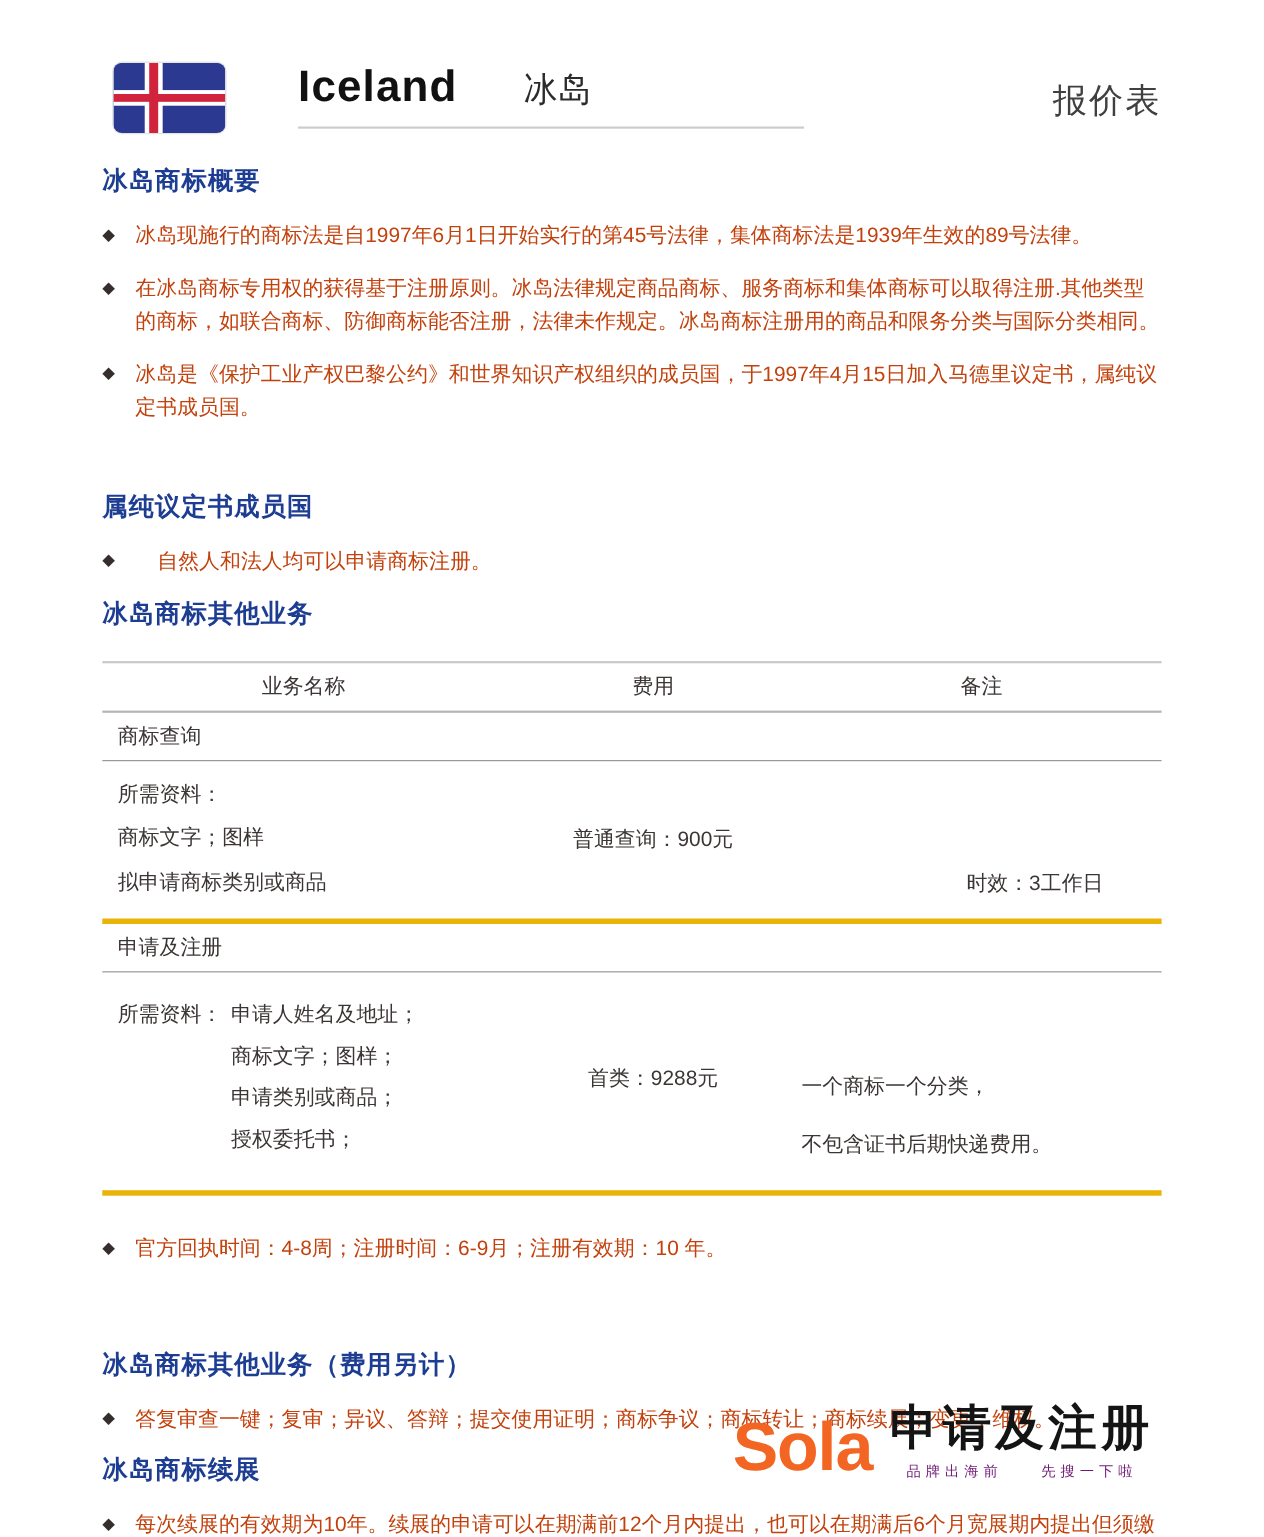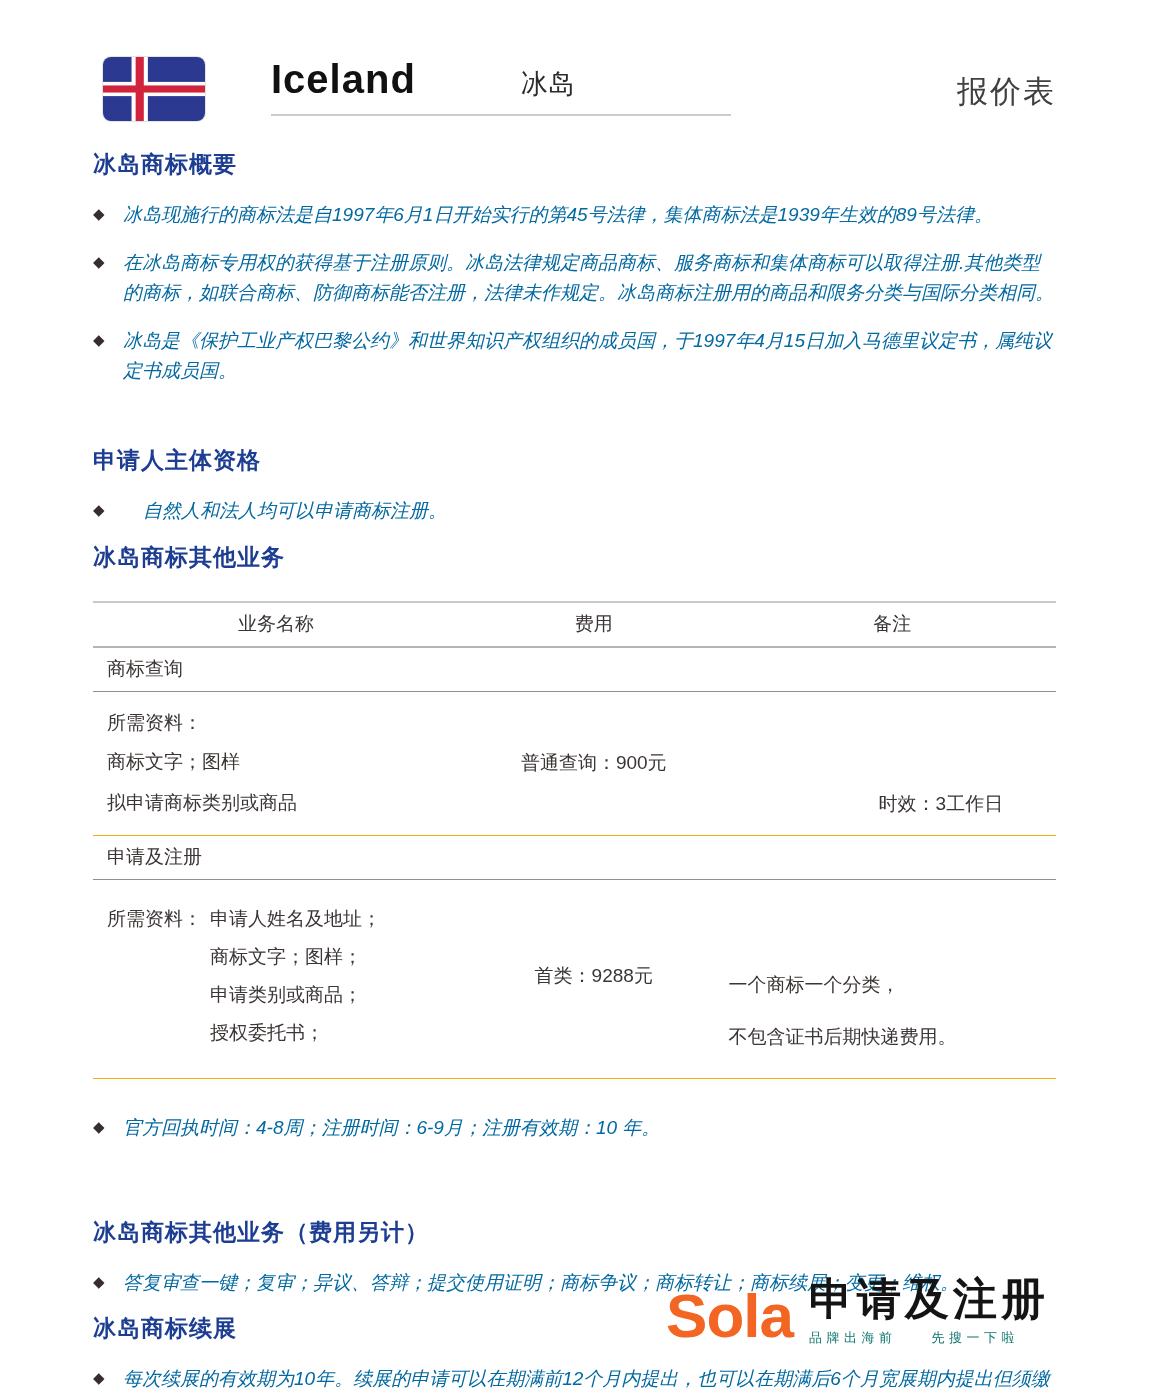--- a/index.html
+++ b/index.html
@@ -39,22 +39,22 @@
     display: flex;
     align-items: baseline;
   }
   .country-en {
     font-size: 40px;
     font-weight: 800;
     letter-spacing: 1px;
     color: #111111;
   }
   .country-cn {
-    margin-left: 105px;
-    font-size: 27px;
+    margin-left: 60px;
+    font-size: 31px;
     color: #2b2b2b;
   }
   .doc-type {
     margin-left: auto;
     margin-top: 14px;
     font-size: 31px;
     color: #404040;
     letter-spacing: 2px;
   }
 
@@ -80,40 +80,40 @@
   }
   .bullet:last-child { margin-bottom: 0; }
   .bullet .marker {
     flex: 0 0 auto;
     width: 16px;
     margin-right: 14px;
     font-size: 15px;
     line-height: 1.9;
     color: #352e2c;
   }
-  .bullet .txt { color: #0369a1; font-style: italic; }
+  .bullet .txt { color: #c2410c; }
   .bullet .txt.indent-more { margin-left: 20px; }
 
   
   .fee-table {
     margin-top: 28px;
     border-top: 2px solid #c9c9c9;
     font-size: 19px;
   }
   .grid3 { display: grid; grid-template-columns: 38% 28% 34%; }
   .t-head {
     border-bottom: 2px solid #b5b5b5;
     padding: 8px 0 9px 0;
   }
   .t-head .hcell { text-align: center; color: #3b3534; }
   .t-group {
     border-bottom: 1px solid #8f8f8f;
     padding: 8px 0 9px 14px;
   }
-  .t-row { border-bottom: 1px solid #eab308; }
+  .t-row { border-bottom: 5px solid #eab308; }
   .t-row .cell { padding: 16px 0; }
   .cell.c-materials-1 { padding-left: 14px; }
   .c-materials-1 .label { line-height: 1.6; }
   .c-materials-1 .m-line {
     text-align: left;
     line-height: 1.72;
     margin-top: 8px;
   }
   .cell.c-materials-2 {
     padding-left: 14px;
@@ -158,22 +158,23 @@
   .logo-cn {
     font-size: 44px;
     font-weight: 700;
     color: #141414;
     letter-spacing: 4px;
     line-height: 1;
   }
   .logo-tagline {
     margin-top: 8px;
     font-size: 13px;
-    color: #0f766e;
+    color: #701a75;
     letter-spacing: 4.5px;
+    text-align: center;
   }
 </style>
 </head>
 <body>
 
 <div class="page">
 
   <div class="header">
     <div class="flag-wrap">
       <svg viewBox="0 0 25 18" preserveAspectRatio="none">
@@ -202,21 +203,21 @@
       <div class="bullet">
         <span class="marker">◆</span>
         <span class="txt">在冰岛商标专用权的获得基于注册原则。冰岛法律规定商品商标、服务商标和集体商标可以取得注册.其他类型的商标，如联合商标、防御商标能否注册，法律未作规定。冰岛商标注册用的商品和限务分类与国际分类相同。</span>
       </div>
       <div class="bullet">
         <span class="marker">◆</span>
         <span class="txt">冰岛是《保护工业产权巴黎公约》和世界知识产权组织的成员国，于1997年4月15日加入马德里议定书，属纯议定书成员国。</span>
       </div>
     </div>
 
-    <div class="sec-title mt-lg">申请人主体资格</div>
+    <div class="sec-title mt-lg">属纯议定书成员国</div>
     <div class="bullets">
       <div class="bullet">
         <span class="marker">◆</span>
         <span class="txt indent-more">自然人和法人均可以申请商标注册。</span>
       </div>
     </div>
 
     <div class="sec-title mt-sm">冰岛商标其他业务</div>
 
     <div class="fee-table">

